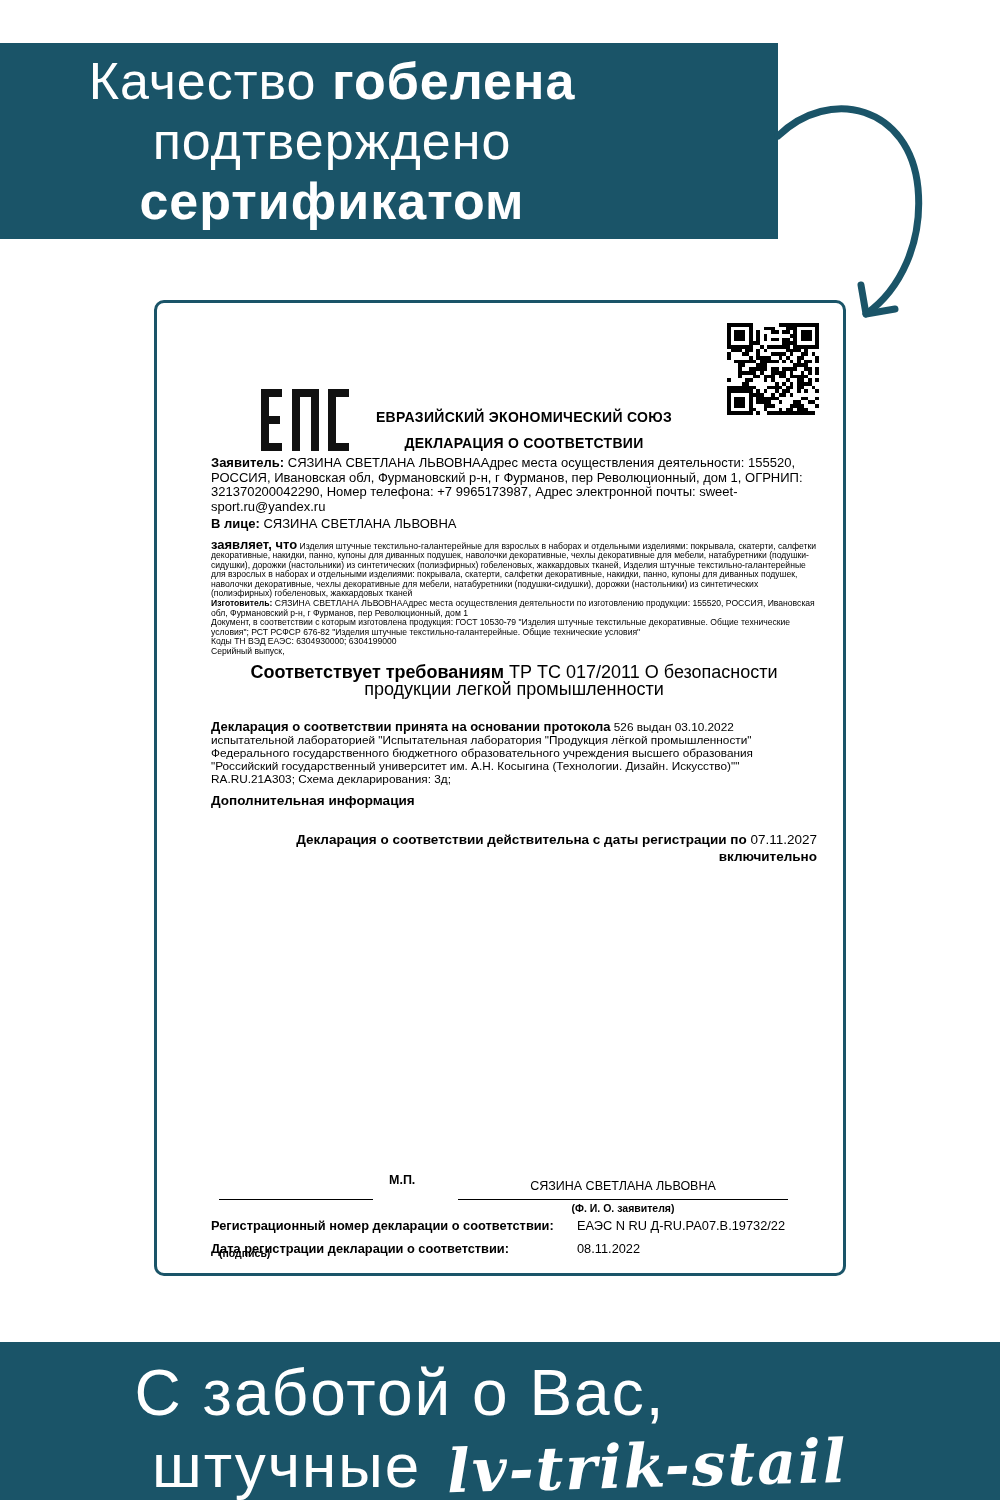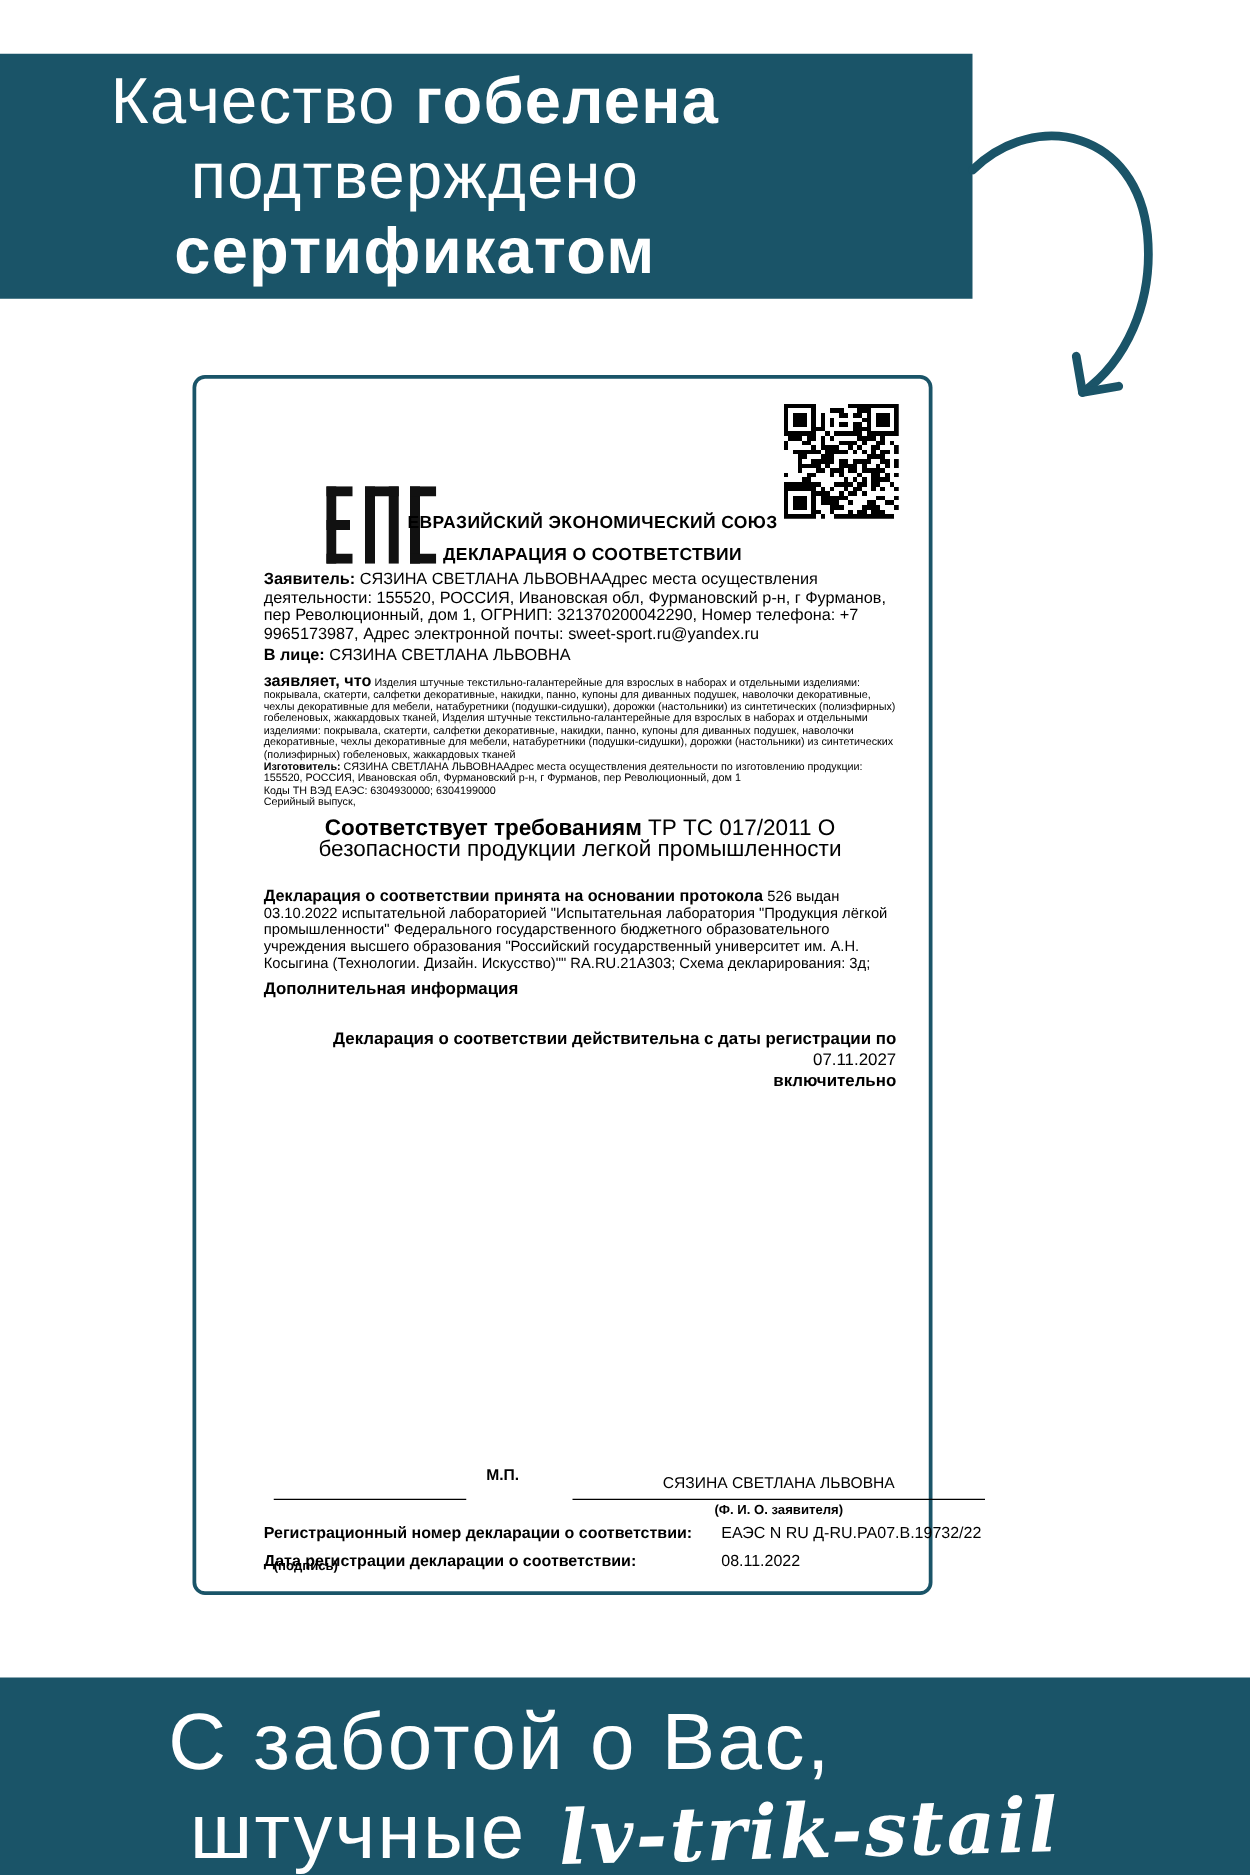--- a/index.html
+++ b/index.html
@@ -11,21 +11,21 @@
     color:#fff;display:flex;flex-direction:column;justify-content:center;align-items:center;
     padding-right:114px;box-sizing:border-box;}
   .h-line{font-size:52px;line-height:60px;letter-spacing:1px;white-space:nowrap;font-weight:400;}
   .h-line b{font-weight:700;}
   .h-line.bold{font-weight:700;}
 
   
   .arrow{position:absolute;left:760px;top:78px;}
 
   
-  .cert{position:absolute;left:154px;top:300px;width:592px;height:976px;background:#fff;
+  .cert{position:absolute;left:154px;top:300px;width:692px;height:976px;background:#fff;
     border:3px solid var(--teal);border-radius:10px;box-sizing:border-box;color:#000;}
   .qr{position:absolute;top:20px;right:24px;width:92px;height:92px;}
   .eac{position:absolute;left:104px;top:86px;}
   .cert-titles{position:absolute;left:0;right:0;top:101px;text-align:center;padding-left:48px;}
   .cert-title{font-size:14px;font-weight:700;line-height:26px;letter-spacing:.3px;}
 
   .cert-body{position:absolute;left:54px;right:26px;top:153px;font-size:13px;line-height:14.5px;}
   .cert-body p{margin:0;}
   .b{font-weight:700;}
   .p-applicant{margin-bottom:3px !important;}
@@ -347,20 +347,21 @@
     <div class="cert-titles">
       <div class="cert-title">ЕВРАЗИЙСКИЙ ЭКОНОМИЧЕСКИЙ СОЮЗ</div>
       <div class="cert-title">ДЕКЛАРАЦИЯ О СООТВЕТСТВИИ</div>
     </div>
 
     <div class="cert-body">
       <p class="p-applicant"><span class="b">Заявитель:</span><span> СЯЗИНА СВЕТЛАНА ЛЬВОВНААдрес места осуществления деятельности: 155520, РОССИЯ, Ивановская обл, Фурмановский р-н, г Фурманов, пер Революционный, дом 1, ОГРНИП: 321370200042290, Номер телефона: +7 9965173987, Адрес электронной почты: sweet-sport.ru@yandex.ru</span></p>
       <p><span class="b">В лице:</span><span> СЯЗИНА СВЕТЛАНА ЛЬВОВНА</span></p>
       <p class="p-declares small"><span class="declares-label">заявляет, что</span><span> Изделия штучные текстильно-галантерейные для взрослых в наборах и отдельными изделиями: покрывала, скатерти, салфетки декоративные, накидки, панно, купоны для диванных подушек, наволочки декоративные, чехлы декоративные для мебели, натабуретники (подушки-сидушки), дорожки (настольники) из синтетических (полиэфирных) гобеленовых, жаккардовых тканей, Изделия штучные текстильно-галантерейные для взрослых в наборах и отдельными изделиями: покрывала, скатерти, салфетки декоративные, накидки, панно, купоны для диванных подушек, наволочки декоративные, чехлы декоративные для мебели, натабуретники (подушки-сидушки), дорожки (настольники) из синтетических (полиэфирных) гобеленовых, жаккардовых тканей</span></p>
       <p class="small"><span class="b">Изготовитель:</span><span> СЯЗИНА СВЕТЛАНА ЛЬВОВНААдрес места осуществления деятельности по изготовлению продукции: 155520, РОССИЯ, Ивановская обл, Фурмановский р-н, г Фурманов, пер Революционный, дом 1</span></p>
+      <p class="small">Документ, в соответствии с которым изготовлена продукция: ГОСТ 10530-79 "Изделия штучные текстильные декоративные. Общие технические условия"; РСТ РСФСР 676-82 "Изделия штучные текстильно-галантерейные. Общие технические условия"</p>
       <p class="small">Коды ТН ВЭД ЕАЭС: 6304930000; 6304199000</p>
       <p class="small">Серийный выпуск,</p>
       <p class="p-complies"><span class="b">Соответствует требованиям</span><span>  ТР ТС 017/2011 О безопасности продукции легкой промышленности</span></p>
       <p class="p-protocol"><span class="b">Декларация о соответствии принята на основании протокола</span><span> 526 выдан 03.10.2022  испытательной лабораторией "Испытательная лаборатория "Продукция лёгкой промышленности" Федерального государственного бюджетного образовательного учреждения высшего  образования "Российский государственный университет им. А.Н. Косыгина (Технологии. Дизайн. Искусство)"" RA.RU.21А303; Схема декларирования: 3д;</span></p>
       <p class="p-additional b">Дополнительная информация</p>
       <p class="p-validity"><span class="b">Декларация о соответствии действительна с даты регистрации по</span><span> 07.11.2027 </span><br><span class="b">включительно</span></p>
     </div>
 
     <div class="sig-area">
       <div class="mp">М.П.</div>

